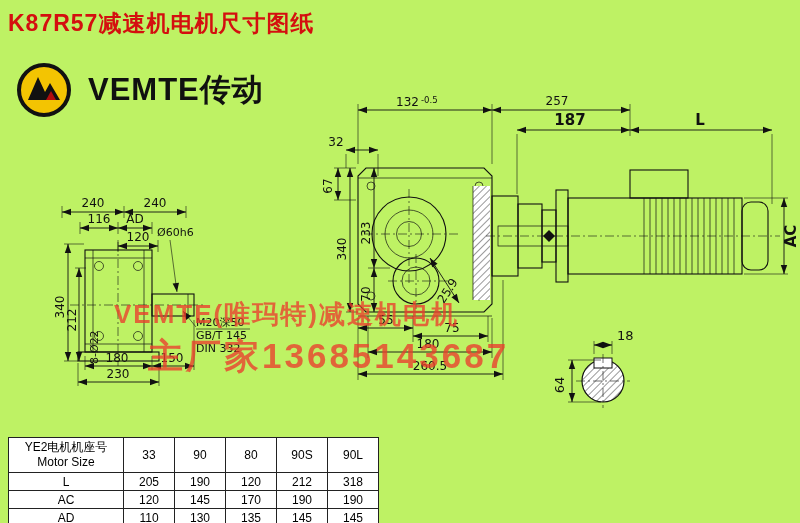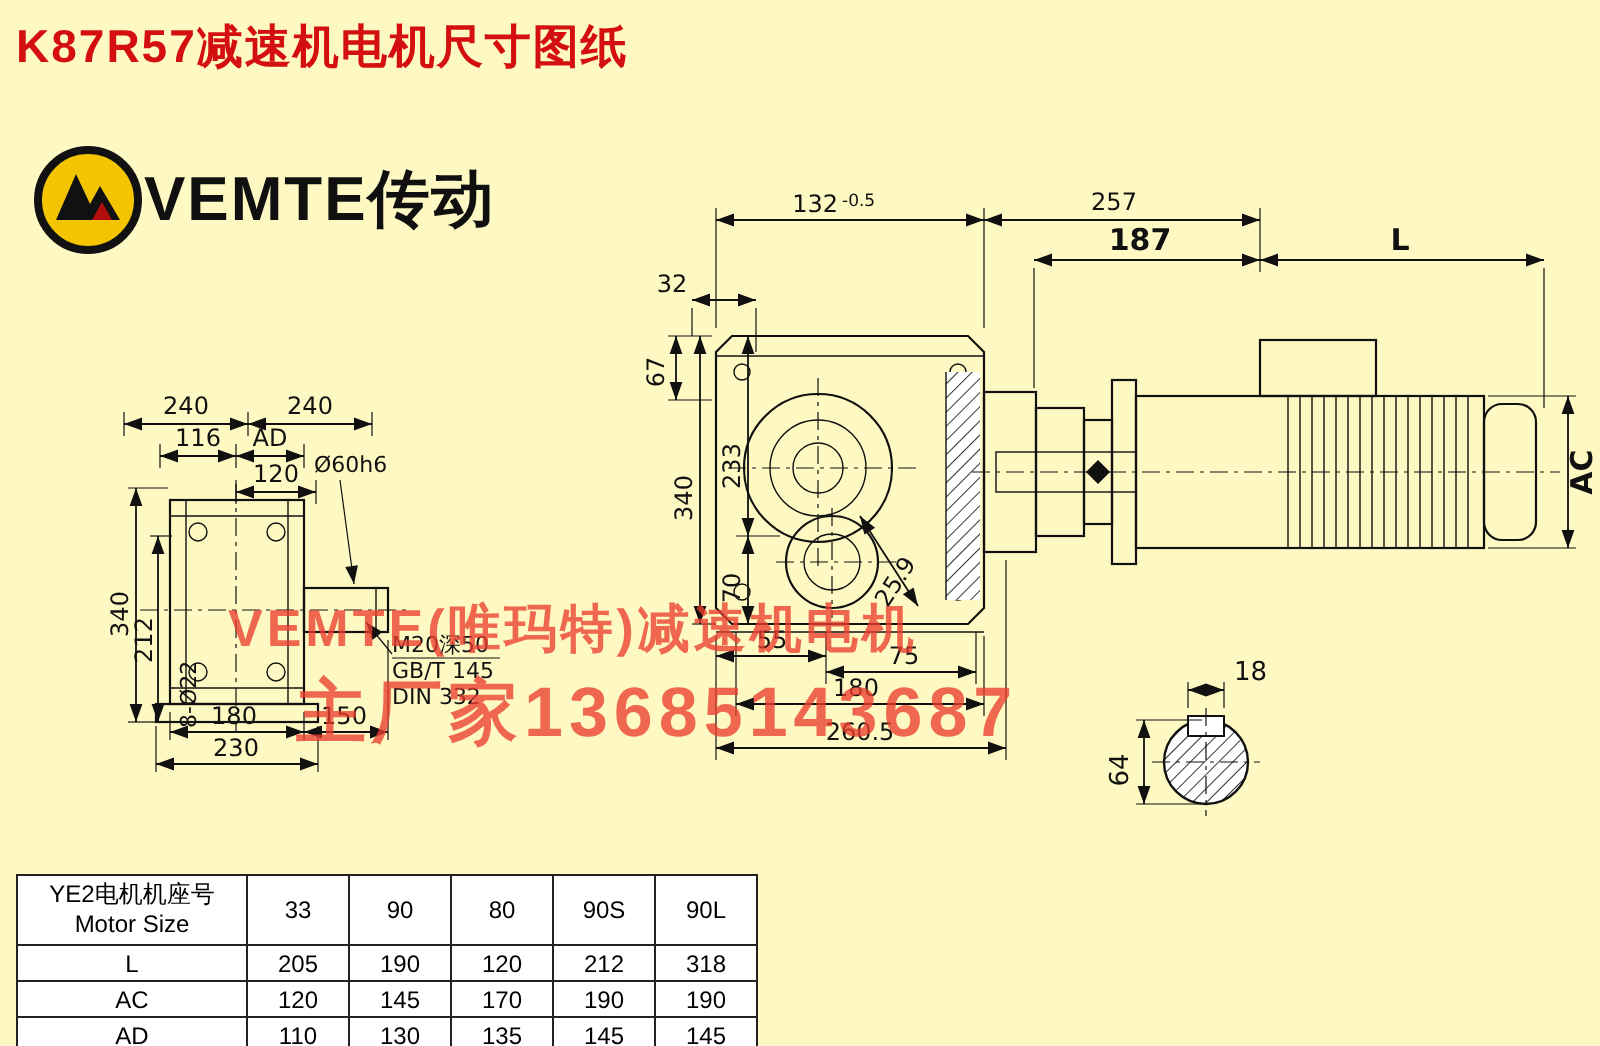--- a/index.html
+++ b/index.html
@@ -1,20 +1,20 @@
 <!DOCTYPE html>
 <html><head>
 <meta charset="utf-8">
 <style>
   html,body{margin:0;padding:0;background:#fff;}
-  .page{position:relative;width:800px;height:523px;background:#fef9c3;overflow:hidden;
+  .page{position:relative;width:800px;height:523px;background:#bef264;overflow:hidden;
         font-family:"Liberation Sans",sans-serif;}
   .title{position:absolute;left:8px;top:8px;font-size:23px;font-weight:bold;
          color:#d40f0f;letter-spacing:1px;}
-  .logo{position:absolute;left:16px;top:72px;display:flex;align-items:center;gap:0;}
+  .logo{position:absolute;left:16px;top:62px;display:flex;align-items:center;gap:16px;}
   .brand-name{font-size:31px;font-weight:900;color:#101010;letter-spacing:1px;}
   .wm{position:absolute;color:rgba(234,62,45,.78);font-weight:bold;white-space:nowrap;z-index:5;}
   .wm1{left:114px;top:297px;font-size:26px;letter-spacing:2px;}
   .wm2{left:148px;top:333px;font-size:35px;letter-spacing:3px;}
   svg.drawing{position:absolute;left:0;top:0;z-index:2;}
   
   .ln{stroke:#111;stroke-width:1.1;fill:none;}
   .thin{stroke:#111;stroke-width:.7;fill:none;}
   .ext{stroke:#111;stroke-width:.6;fill:none;}
   .dim{stroke:#111;stroke-width:.9;fill:none;}

